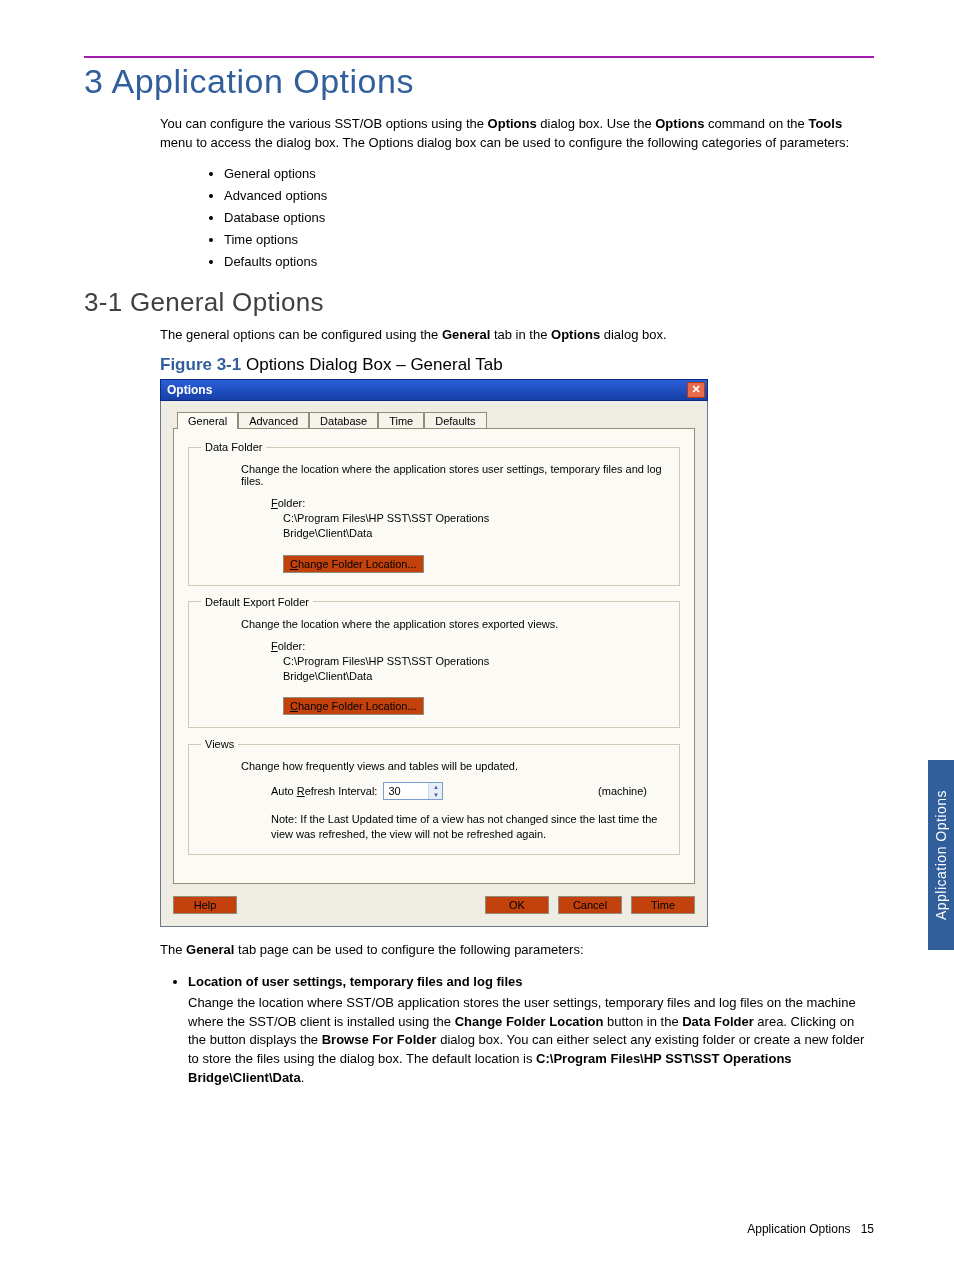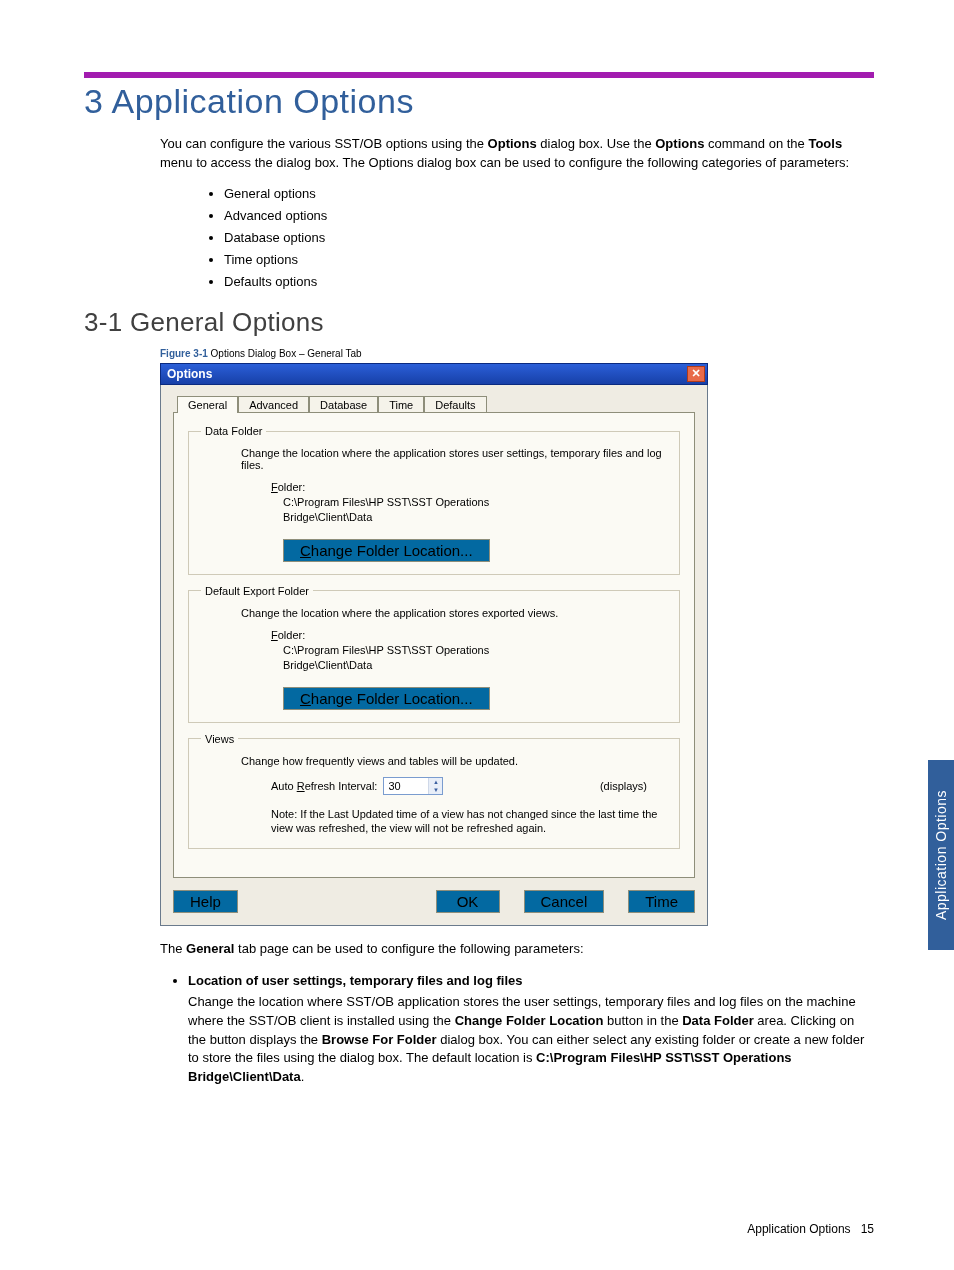--- a/index.html
+++ b/index.html
@@ -8,23 +8,23 @@
     font-family: "Futura", "Century Gothic", "Trebuchet MS", Arial, sans-serif;
     background: #fff;
     color: #000;
     width: 954px;
     height: 1270px;
     position: relative;
   }
   .page {
     position: absolute;
     left: 84px;
-    top: 72px;
+    top: 56px;
     width: 790px;
-    border-top: 6px solid #a21caf;
+    border-top: 2px solid #a21caf;
   }
   h1 {
     font-weight: 300;
     font-size: 34px;
     color: #315f9b;
     margin: 4px 0 14px 0;
     letter-spacing: 0.5px;
   }
   h2 {
     font-weight: 300;
@@ -41,21 +41,21 @@
   }
   ul.cats {
     margin: 2px 0 6px 0;
     padding-left: 140px;
   }
   ul.cats li {
     font-size: 13px;
     line-height: 1.7;
   }
   .fig-cap {
-    font-size: 10px;
+    font-size: 17px;
     padding-left: 76px;
     margin: 10px 0 4px 0;
   }
   .fig-cap .bold { font-weight: 700; color: #315f9b; }
   .b { font-weight: 700; }
 
   
   .dialog-wrap {
     margin-left: 76px;
     width: 548px;
@@ -138,23 +138,23 @@
   }
   .path {
     margin-left: 12px;
     margin-top: 2px;
     font-size: 11px;
     line-height: 1.35;
   }
   .win-btn {
     display: inline-block;
     border: 1px solid #8e8e7a;
-    background: #0369a1;
-    padding: 2px 16px;
-    font-size: 15px;
+    background: #c2410c;
+    padding: 2px 6px;
+    font-size: 11px;
     font-family: Tahoma, sans-serif;
   }
   .row {
     margin-left: 70px;
     margin-top: 10px;
     display: flex;
     align-items: center;
     gap: 6px;
   }
   .spin {
@@ -193,21 +193,21 @@
   .note {
     margin: 12px 0 0 70px;
     font-size: 11px;
     line-height: 1.35;
   }
   .dlg-buttons {
     display: flex;
     justify-content: space-between;
     margin-top: 12px;
   }
-  .dlg-buttons .right { display: flex; gap: 24px; }
+  .dlg-buttons .right { display: flex; gap: 9px; }
   .dlg-buttons .win-btn { min-width: 64px; text-align: center; }
 
   .after-text {
     font-size: 13px;
     line-height: 1.45;
     padding-left: 76px;
     margin-top: 14px;
   }
   ul.after {
     padding-left: 104px;
@@ -261,20 +261,23 @@
   <ul class="cats">
     <li>General options</li>
     <li>Advanced options</li>
     <li>Database options</li>
     <li>Time options</li>
     <li>Defaults options</li>
   </ul>
 
   <h2>3-1 General Options</h2>
 
+  <p class="body-text">
+    <span>The general options can be configured using the </span><span class="b">General</span><span> tab in the </span><span class="b">Options</span><span> dialog box.</span>
+  </p>
 
   <p class="fig-cap">
     <span class="bold">Figure 3-1</span><span> Options Dialog Box – General Tab</span>
   </p>
 
   <div class="dialog-wrap">
     <div class="dlg-titlebar">
       <span>Options</span>
       <div class="dlg-close">✕</div>
     </div>
@@ -323,21 +326,21 @@
           <div class="fs-desc" style="margin-left:40px;">Change how frequently views and tables will be updated.</div>
           <div class="row">
             <span>Auto <span class="u">R</span>efresh Interval:</span>
             <span class="spin">
               <input value="30" style="">
               <span class="arrows">
                   <span class="ar">▲</span>
                   <span class="ar">▼</span>
                 </span>
             </span>
-            <span class="unit">(displays)</span>
+            <span class="unit">(machine)</span>
           </div>
           <div class="note">Note: If the Last Updated time of a view has not changed since the last time the view was refreshed, the view will not be refreshed again.</div>
         </fieldset>
 
       </div>
 
       <div class="dlg-buttons">
         <span class="win-btn">Help</span>
         <div class="right">
           <span class="win-btn">OK</span>

